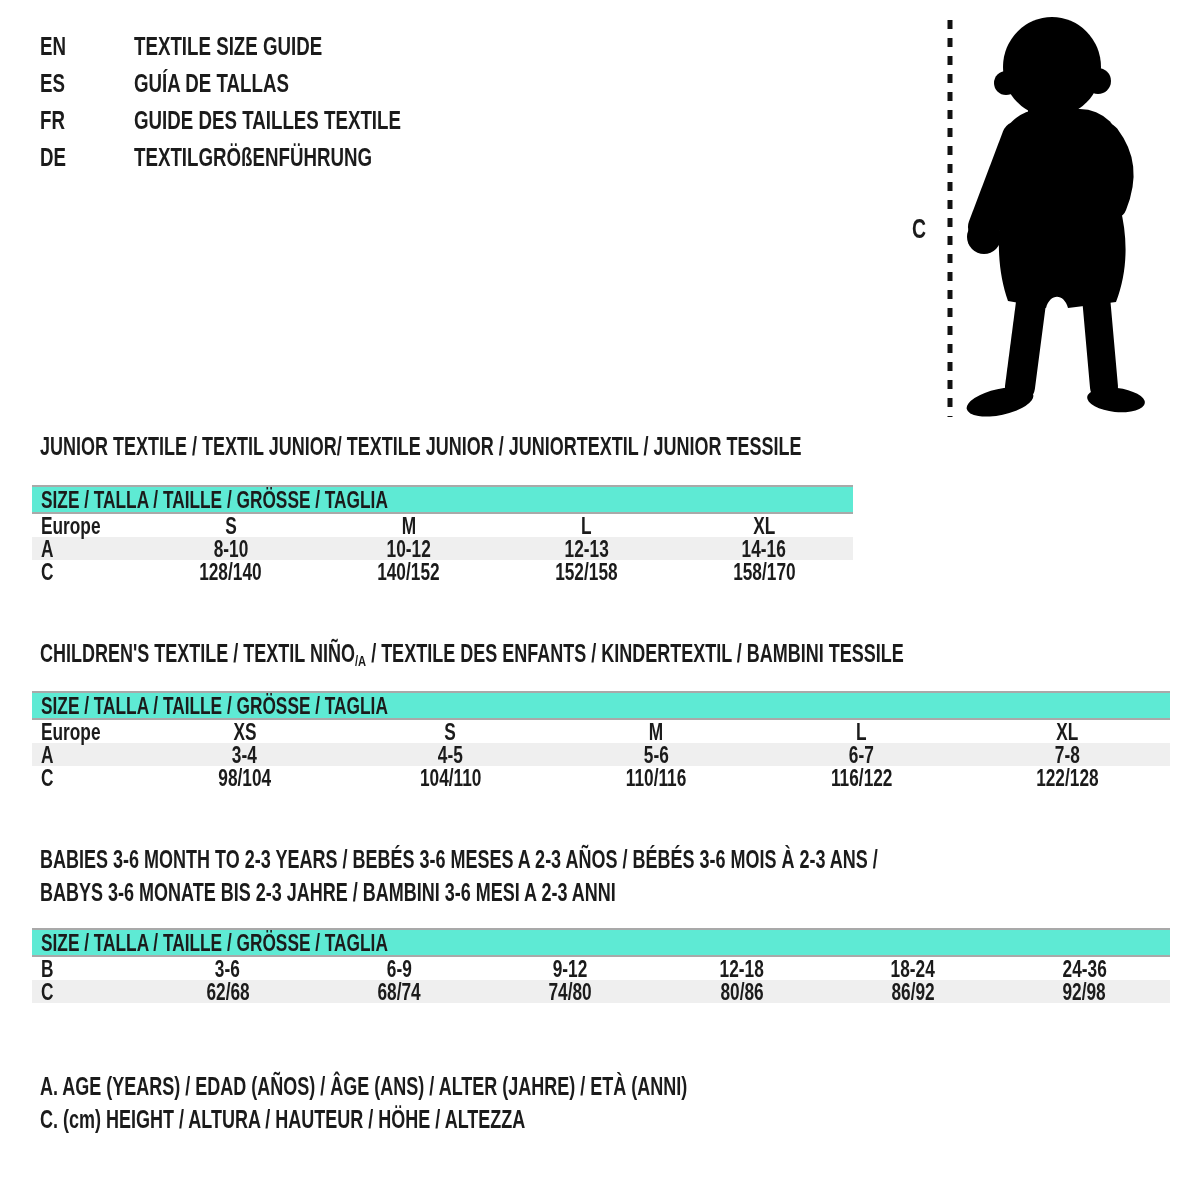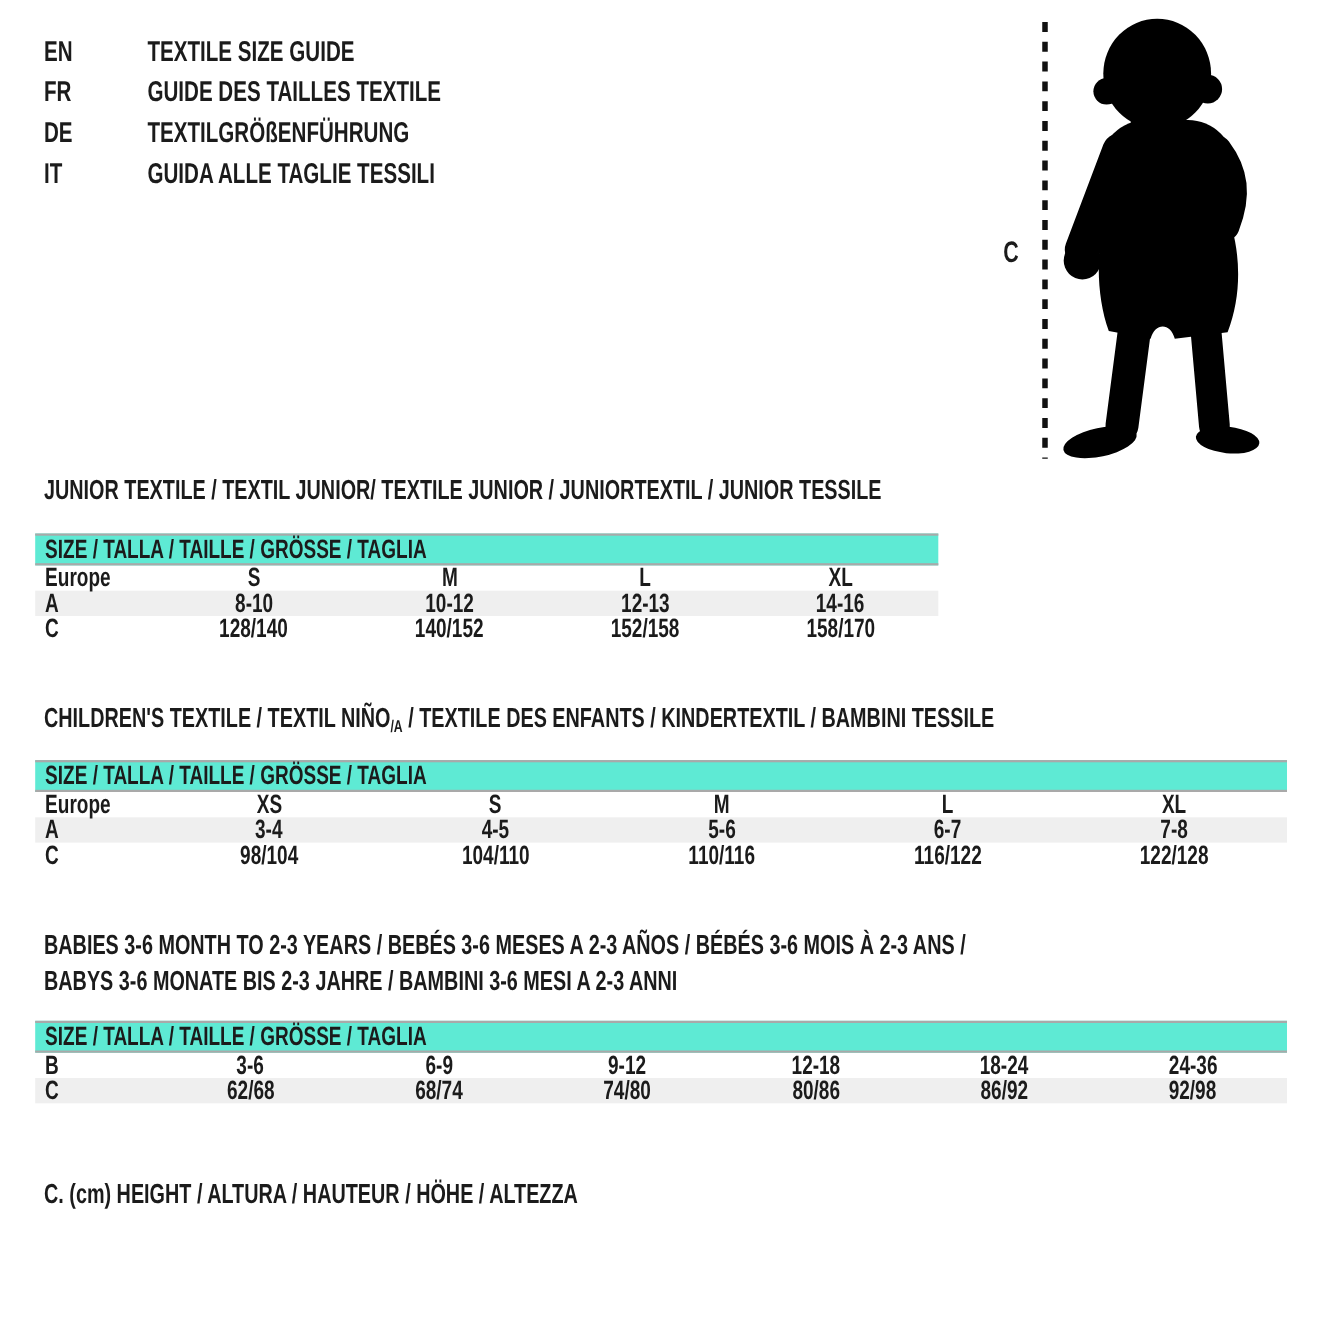--- a/index.html
+++ b/index.html
@@ -58,30 +58,30 @@
 </style>
 </head>
 <body>
 
 <div class="abs lang-list">
   <div class="lang-row">
     <span class="lang-code"><span class="cond">EN</span></span>
     <span class="cond">TEXTILE SIZE GUIDE</span>
   </div>
   <div class="lang-row">
+    <span class="lang-code"><span class="cond">ES</span></span>
+    <span class="cond">GUÍA DE TALLAS</span>
+  </div>
+  <div class="lang-row">
     <span class="lang-code"><span class="cond">FR</span></span>
     <span class="cond">GUIDE DES TAILLES TEXTILE</span>
   </div>
   <div class="lang-row">
     <span class="lang-code"><span class="cond">DE</span></span>
     <span class="cond">TEXTILGRÖßENFÜHRUNG</span>
-  </div>
-  <div class="lang-row">
-    <span class="lang-code"><span class="cond">IT</span></span>
-    <span class="cond">GUIDA ALLE TAGLIE TESSILI</span>
   </div>
 </div>
 
 <div class="abs figure">
   <svg width="300" height="430" viewBox="0 0 300 430">
     <line x1="50" y1="15" x2="50" y2="412" stroke="#111" stroke-width="5" stroke-dasharray="9 9"></line>
     <g fill="#000">
       <ellipse cx="152" cy="62" rx="49" ry="50"></ellipse>
       <circle cx="106" cy="78" r="12"></circle>
       <circle cx="198" cy="76" r="13"></circle>
@@ -187,14 +187,15 @@
     <div class="tcell"><span class="condc">62/68</span></div>
     <div class="tcell"><span class="condc">68/74</span></div>
     <div class="tcell"><span class="condc">74/80</span></div>
     <div class="tcell"><span class="condc">80/86</span></div>
     <div class="tcell"><span class="condc">86/92</span></div>
     <div class="tcell"><span class="condc">92/98</span></div>
   </div>
 </div>
 
 <div class="abs legend">
+  <div><span class="cond">A. AGE (YEARS) / EDAD (AÑOS) / ÂGE (ANS) / ALTER (JAHRE) / ETÀ (ANNI)</span></div>
   <div><span class="cond">C. (cm) HEIGHT / ALTURA / HAUTEUR / HÖHE / ALTEZZA</span></div>
 </div>
 
 </body></html>

